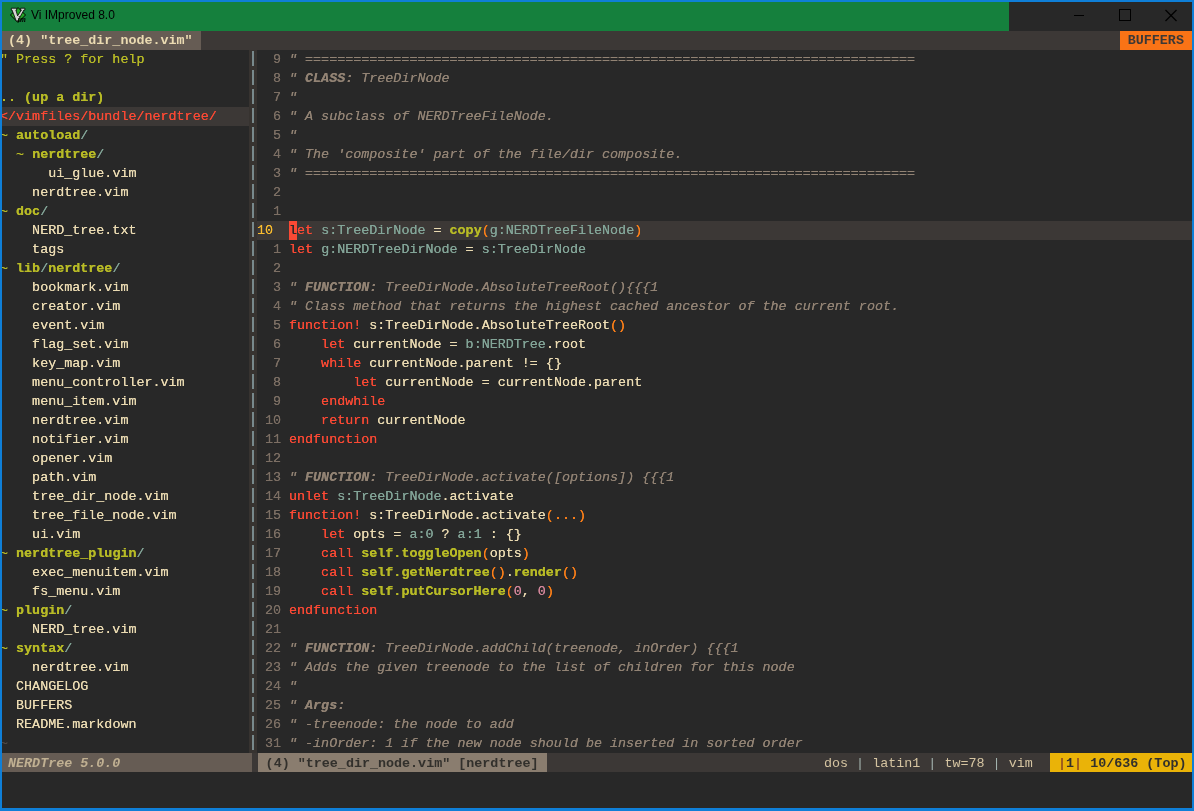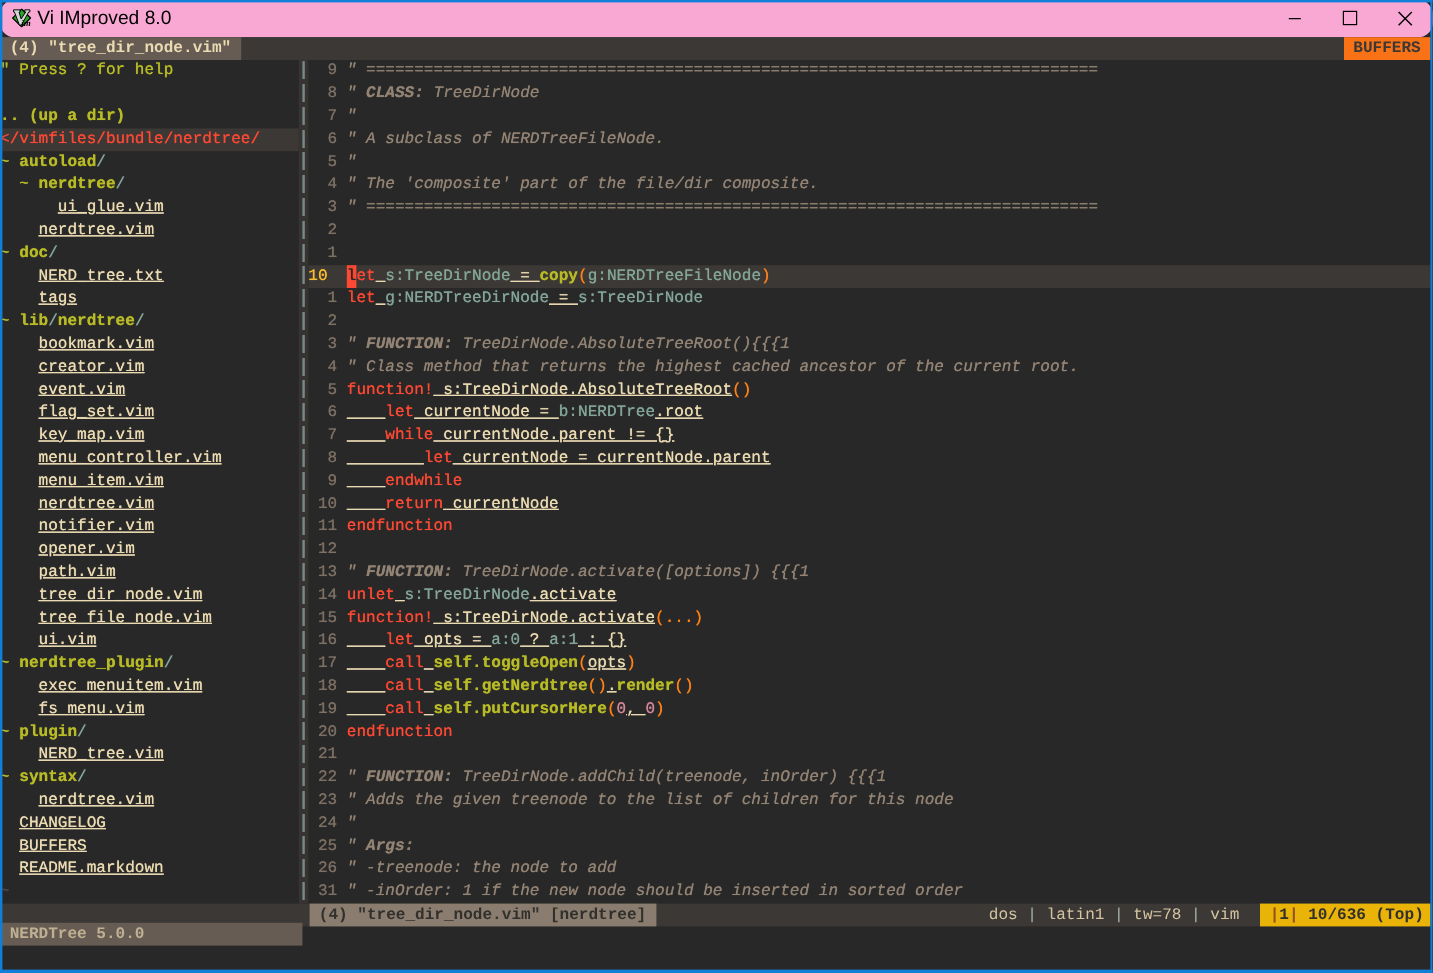--- a/index.html
+++ b/index.html
@@ -5,46 +5,46 @@
 #win{position:relative;width:1194px;height:811px;background:#282828;overflow:hidden;
   font-family:"Liberation Mono",monospace;font-size:13.38px;line-height:19px;text-shadow:0 0 0.55px rgba(0,0,0,0);}
 .ln{height:19px;white-space:pre;}
 i{font-style:normal;}
 .gn{color:#b8bb26;}
 .gb{color:#b8bb26;font-weight:bold;}
 .r{color:#fb4934;}
 .b{color:#83a598;}
 .o{color:#fe8019;}
 .o2{color:#b8bb26;}
-.f{color:#ebdbb2;text-decoration:underline;}
+.f{color:#ebdbb2;}
 .c{color:#928374;font-style:italic;}
 .cb{color:#928374;font-style:italic;font-weight:bold;}
 .n{color:#7c6f64;}
 .y{color:#fabd2f;}
 .p{color:#d3869b;}
 .dim{color:#504945;}
 .cur{color:#282828;position:relative;z-index:2;}
 #curblk{position:absolute;left:289.01599999999996px;top:220.5px;width:8.029px;height:19px;background:#fb4934;}
-#titlebar{position:absolute;left:0;top:0;width:1194px;height:30.5px;background:#f9a8d4;border-radius:12px;}
+#titlebar{position:absolute;left:0;top:0;width:1009px;height:30.5px;background:#15803d;}
 #ticon{position:absolute;left:10px;top:7px;}
 #ttext{position:absolute;left:31px;top:0;height:30px;line-height:31px;
-  font-family:"Liberation Sans",sans-serif;font-size:16px;color:#000;}
+  font-family:"Liberation Sans",sans-serif;font-size:12px;color:#000;}
 .wbtn{position:absolute;top:0;width:46px;height:30px;}
 #tabline{position:absolute;left:0;top:30.5px;width:1194px;height:19px;background:#3c3836;line-height:19.8px;}
 #tab1{position:absolute;left:0;top:0;width:200.8px;height:19px;background:#665c54;color:#ebdbb2;font-weight:bold;white-space:pre;}
 #bufl{position:absolute;right:2px;top:0;width:72.3px;height:19px;background:#f97316;color:#3c3836;font-weight:bold;white-space:pre;}
 #treecl{position:absolute;left:0;top:106.5px;width:248.9px;height:19px;background:#3c3836;}
 #codecl{position:absolute;left:256.9px;top:220.5px;width:935.1px;height:19px;background:#3c3836;}
 #sepcol{position:absolute;left:248.9px;top:49.5px;width:8.03px;height:703px;background:#373330;}
 #sepdash{position:absolute;left:2.9px;top:1px;width:2.2px;height:100%;
   background:repeating-linear-gradient(180deg,#78898c 0px,#78898c 15px,rgba(0,0,0,0) 15px,rgba(0,0,0,0) 19px);}
 #tree{position:absolute;left:0;top:49.8px;text-shadow:0 0 0.6px currentColor;}
 #code{position:absolute;left:256.9px;top:49.8px;text-shadow:0 0 0.6px currentColor;}
 #status{position:absolute;left:0;top:752.5px;width:1194px;height:19px;background:#3c3836;white-space:pre;line-height:21.6px;}
-#st-nerd{position:absolute;left:0;top:16px;width:252px;height:19px;background:#665c54;color:#c0b092;font-weight:bold;}
+#st-nerd{position:absolute;left:0;top:0;width:252px;height:19px;background:#665c54;color:#c0b092;font-weight:bold;font-style:italic;}
 #st-file{position:absolute;left:257.6px;top:0;width:289.1px;height:19px;background:#8a7d6f;color:#32302c;font-weight:bold;}
 #st-mid{position:absolute;left:824px;top:0;color:#d5c4a1;}
 #st-pos{position:absolute;left:1050px;top:0;width:142px;height:19px;background:#eab308;color:#32302c;font-weight:bold;}
 .op{color:#95501f;}
 .bp{color:#a3b3ae;}
 .bord{position:absolute;background:#0f7fd7;z-index:50;}
 </style></head><body>
 <div id="win">
 <div id="treecl"></div>
     <div id="codecl"></div>

